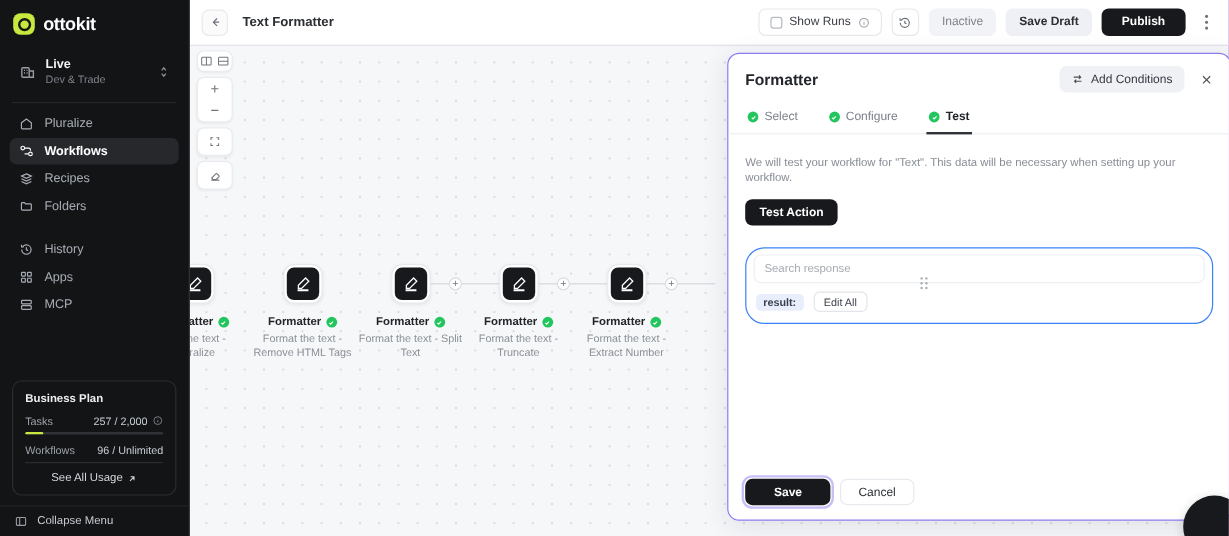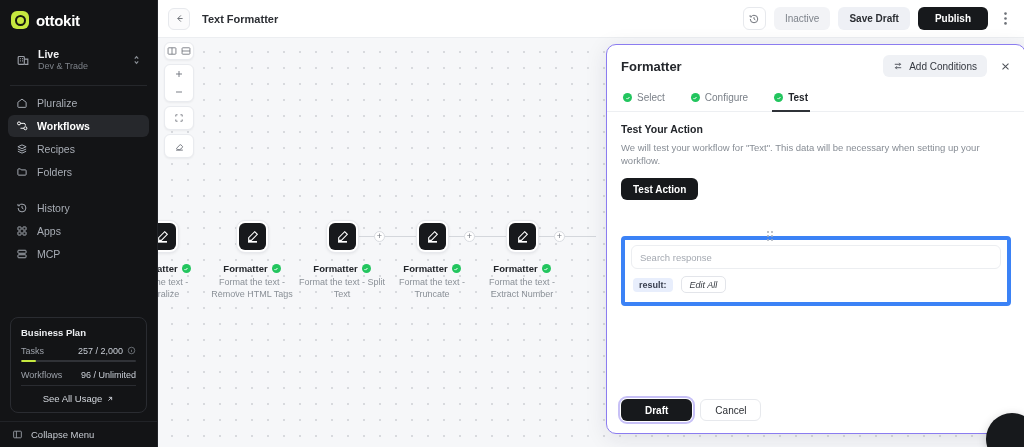--- a/index.html
+++ b/index.html
@@ -214,34 +214,34 @@
   .tab.active { color:#23262b; font-weight:600; border-bottom-color:#2f3238;text-align:center; }
 
   .panel-body { flex:1; padding:11px 14px 0 14px; overflow:hidden; }
   .sec-title { font-size:10.5px; font-weight:600; color:#23262b; }
   .sec-desc { font-size:9.5px; color:#878d95; margin-top:6px; line-height:13px; }
   .btn-test {
     margin-top:11px; height:22px; padding:0 12px; display:inline-flex; align-items:center;
     border-radius:6px; background:#17191c; color:#fff; font-size:10px; font-weight:600; cursor:pointer;
   }
 
-  .resp-card { margin-top:36px; border:4px solid #3b82f6; border-radius:4px; overflow:hidden; }
+  .resp-card { margin-top:18px; border:1px solid #3b82f6; border-radius:16px; overflow:hidden; }
   .search-resp {
     height:24px; margin:5px 6px 0 6px; border:1px solid #eceef1; border-radius:6px;
     display:flex; align-items:center; padding:0 8px; font-size:9.5px; color:#a4a9b1; background:#fff;
   }
   .resp-row { display:flex; align-items:center; padding:7px 8px 9px 8px; gap:8px; }
   .kv-key {
     background:#e8eefc; color:#3a4050; font-size:9px; font-weight:600;
     padding:2px 6px; border-radius:4px; white-space:nowrap;
   }
   .kv-val { font-size:10px; color:#3c4047; flex:1; }
   .edit-all {
     height:17px; padding:0 8px; display:flex; align-items:center; border:1px solid #e3e5ea;
-    border-radius:5px; font-size:9px; color:#3c4047; background:#fff; cursor:pointer; white-space:nowrap;font-style:italic;
+    border-radius:5px; font-size:9px; color:#3c4047; background:#fff; cursor:pointer; white-space:nowrap;
   }
 
   .panel-foot { padding:10px 14px 12px 14px; display:flex; gap:8px; align-items:center; }
   .btn-save {
     height:22px; padding:0 24px; display:flex; align-items:center; justify-content:center;
     border-radius:6px; background:#17191c; color:#fff; font-size:10px; font-weight:600; cursor:pointer;
     outline:2px solid #c7c0f6; outline-offset:1px;
   }
   .btn-cancel {
     height:22px; padding:0 14px; display:flex; align-items:center; justify-content:center;
@@ -394,20 +394,28 @@
       <div class="back-btn">
         <svg width="11" height="11" viewBox="0 0 16 16" fill="none" stroke="currentColor" stroke-width="1.4">
           <path d="M10 3.5L5.5 8l4.5 4.5M5.5 8h7"></path>
         </svg>
       </div>
       <div class="wf-title">Text Formatter</div>
 
       <div class="tb-spacer"></div>
 
       <div class="tb-group">
+        <div class="chip">
+          <span class="chk"></span>
+          <span>Show Runs</span>
+          <svg class="i" viewBox="0 0 16 16" fill="none" stroke="currentColor" stroke-width="1.4">
+            <circle cx="8" cy="8" r="5.8"></circle>
+              <path d="M8 7.2v3.4M8 5.2v.6"></path>
+          </svg>
+        </div>
 
         <div class="icon-btn">
           <svg width="12" height="12" viewBox="0 0 16 16" fill="none" stroke="currentColor" stroke-width="1.3">
             <path d="M3 8a5 5 0 105-5 5 5 0 00-3.7 1.7"></path>
               <path d="M2.8 2.9v2.3h2.3"></path>
               <path d="M8 5.6V8l1.8 1.1"></path>
           </svg>
         </div>
 
         <div class="pill-inactive">Inactive</div>
@@ -663,34 +671,33 @@
           <span class="ok">
             <svg viewBox="0 0 12 12" fill="none" stroke="currentColor" stroke-width="2">
                 <path d="M3 6.2l2 2 4-4.2"></path>
               </svg>
           </span>
           <span>Test</span>
         </div>
       </div>
 
       <div class="panel-body">
-        <div class="sec-title">Test Your Action</div>
         <div class="sec-desc">We will test your workflow for "Text". This data will be necessary when setting up your workflow.</div>
         <div class="btn-test">Test Action</div>
 
         <div class="resp-card">
           <div class="search-resp">Search response</div>
           <div class="resp-row">
             <span class="kv-key">result:</span>
             <span class="edit-all">Edit All</span>
           </div>
         </div>
       </div>
 
       <div class="panel-foot">
-        <div class="btn-save">Draft</div>
+        <div class="btn-save">Save</div>
         <div class="btn-cancel">Cancel</div>
       </div>
     </section>
 
     <div class="chat-fab"></div>
   </main>
 </div>
 
 </body></html>

